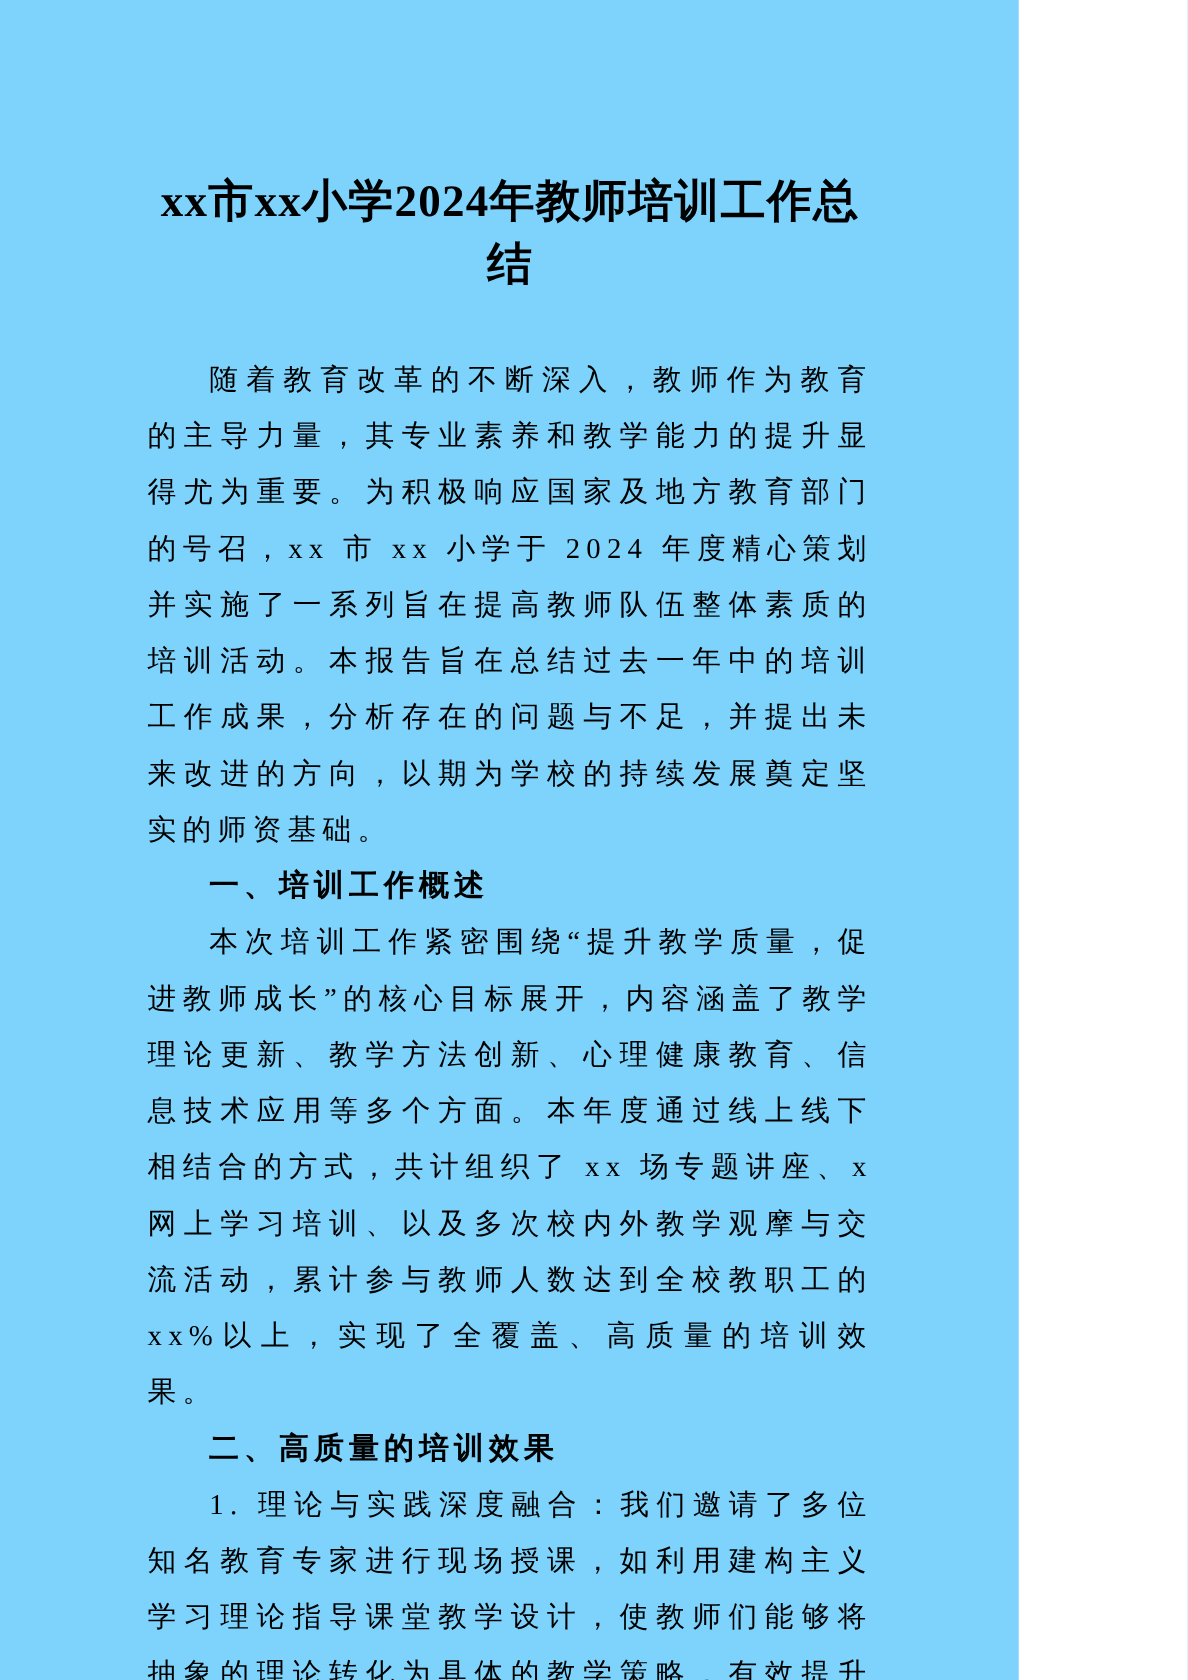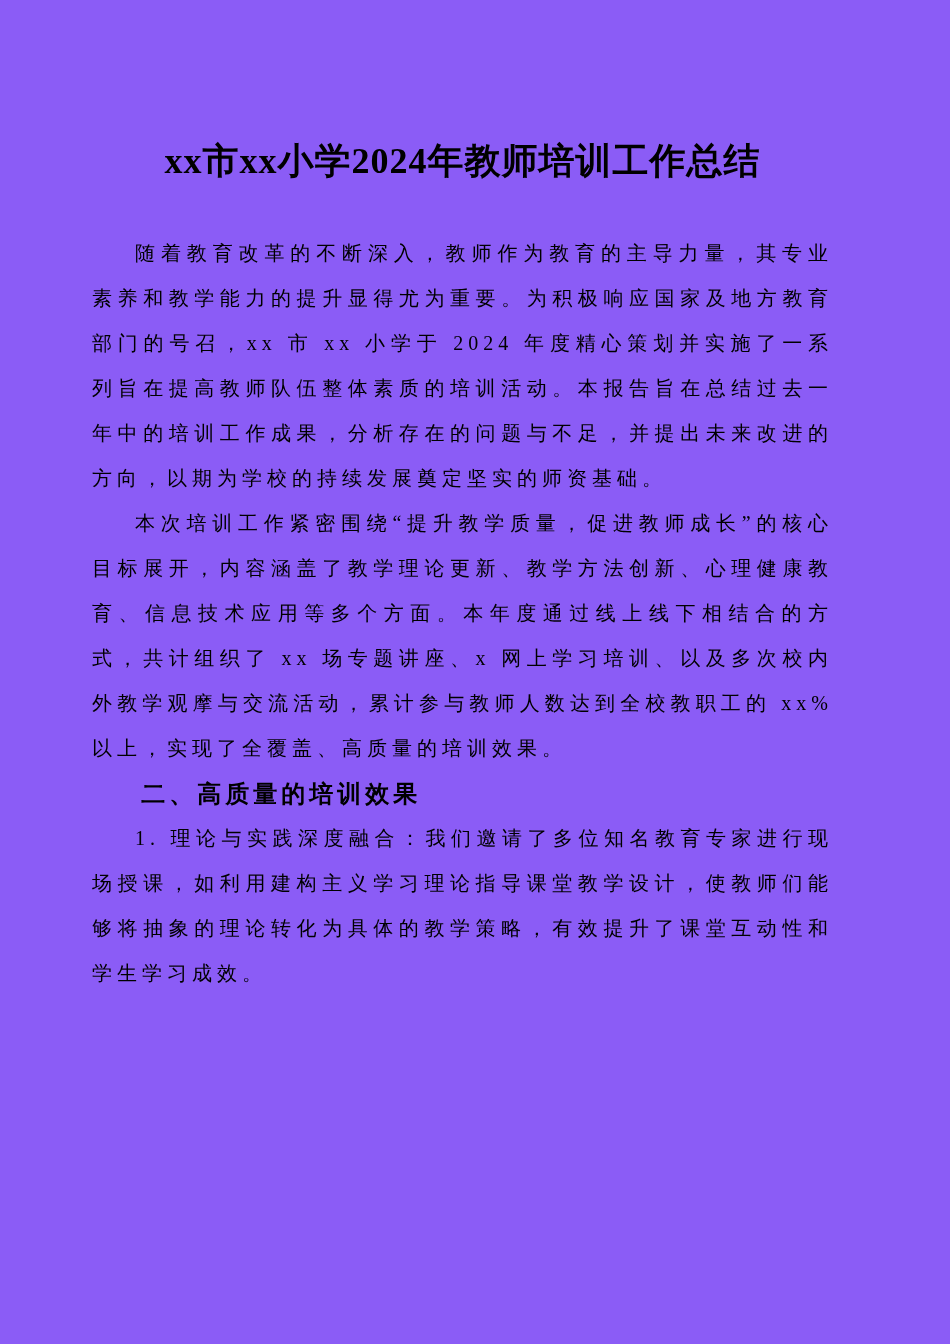--- a/index.html
+++ b/index.html
@@ -2,44 +2,44 @@
 <html><head>
 <meta charset="utf-8">
 <style>
   html, body {
     margin: 0;
     padding: 0;
     background: #ffffff;
   }
   .page {
     position: relative;
-    width: 950px;
+    width: 815px;
     height: 1344px;
     box-sizing: border-box;
-    background: #8b5cf6;
+    background: #7dd3fc;
     color: #000000;
-    padding: 136px 117px 0 92px;
+    padding: 136px 117px 0 118px;
     overflow: hidden;
     font-family: "Liberation Serif", "DejaVu Serif", serif;
   }
   .doc-title {
     margin: 0 0 45px 0;
     font-size: 36px;
     font-weight: 700;
     line-height: 50px;
     text-align: center;
     letter-spacing: 1px;
     font-family: "Liberation Serif", "DejaVu Serif", serif;
     color: #000000;
   }
   .doc-body p {
     margin: 0;
   }
   .body-paragraph {
-    font-size: 20px;
+    font-size: 23px;
     font-weight: 400;
     line-height: 45px;
     letter-spacing: 5px;
     text-align: justify;
     text-indent: 2.15em;
     color: #000000;
     font-family: "Liberation Serif", "DejaVu Serif", serif;
   }
   .section-heading {
     font-size: 24px;
@@ -51,17 +51,18 @@
     font-family: "Liberation Sans", "DejaVu Sans", sans-serif;
   }
 </style>
 </head>
 <body>
 
 <div class="page">
   <h1 class="doc-title">xx市xx小学2024年教师培训工作总结</h1>
   <div class="doc-body" id="doc-body">
       <p class="body-paragraph">随着教育改革的不断深入，教师作为教育的主导力量，其专业素养和教学能力的提升显得尤为重要。为积极响应国家及地方教育部门的号召，xx 市 xx 小学于 2024 年度精心策划并实施了一系列旨在提高教师队伍整体素质的培训活动。本报告旨在总结过去一年中的培训工作成果，分析存在的问题与不足，并提出未来改进的方向，以期为学校的持续发展奠定坚实的师资基础。</p>
+      <p class="section-heading">一、培训工作概述</p>
       <p class="body-paragraph">本次培训工作紧密围绕“提升教学质量，促进教师成长”的核心目标展开，内容涵盖了教学理论更新、教学方法创新、心理健康教育、信息技术应用等多个方面。本年度通过线上线下相结合的方式，共计组织了 xx 场专题讲座、x 网上学习培训、以及多次校内外教学观摩与交流活动，累计参与教师人数达到全校教职工的 xx%以上，实现了全覆盖、高质量的培训效果。</p>
       <p class="section-heading">二、高质量的培训效果</p>
       <p class="body-paragraph">1. 理论与实践深度融合：我们邀请了多位知名教育专家进行现场授课，如利用建构主义学习理论指导课堂教学设计，使教师们能够将抽象的理论转化为具体的教学策略，有效提升了课堂互动性和学生学习成效。</p>
     </div>
 </div>
 
 </body></html>

